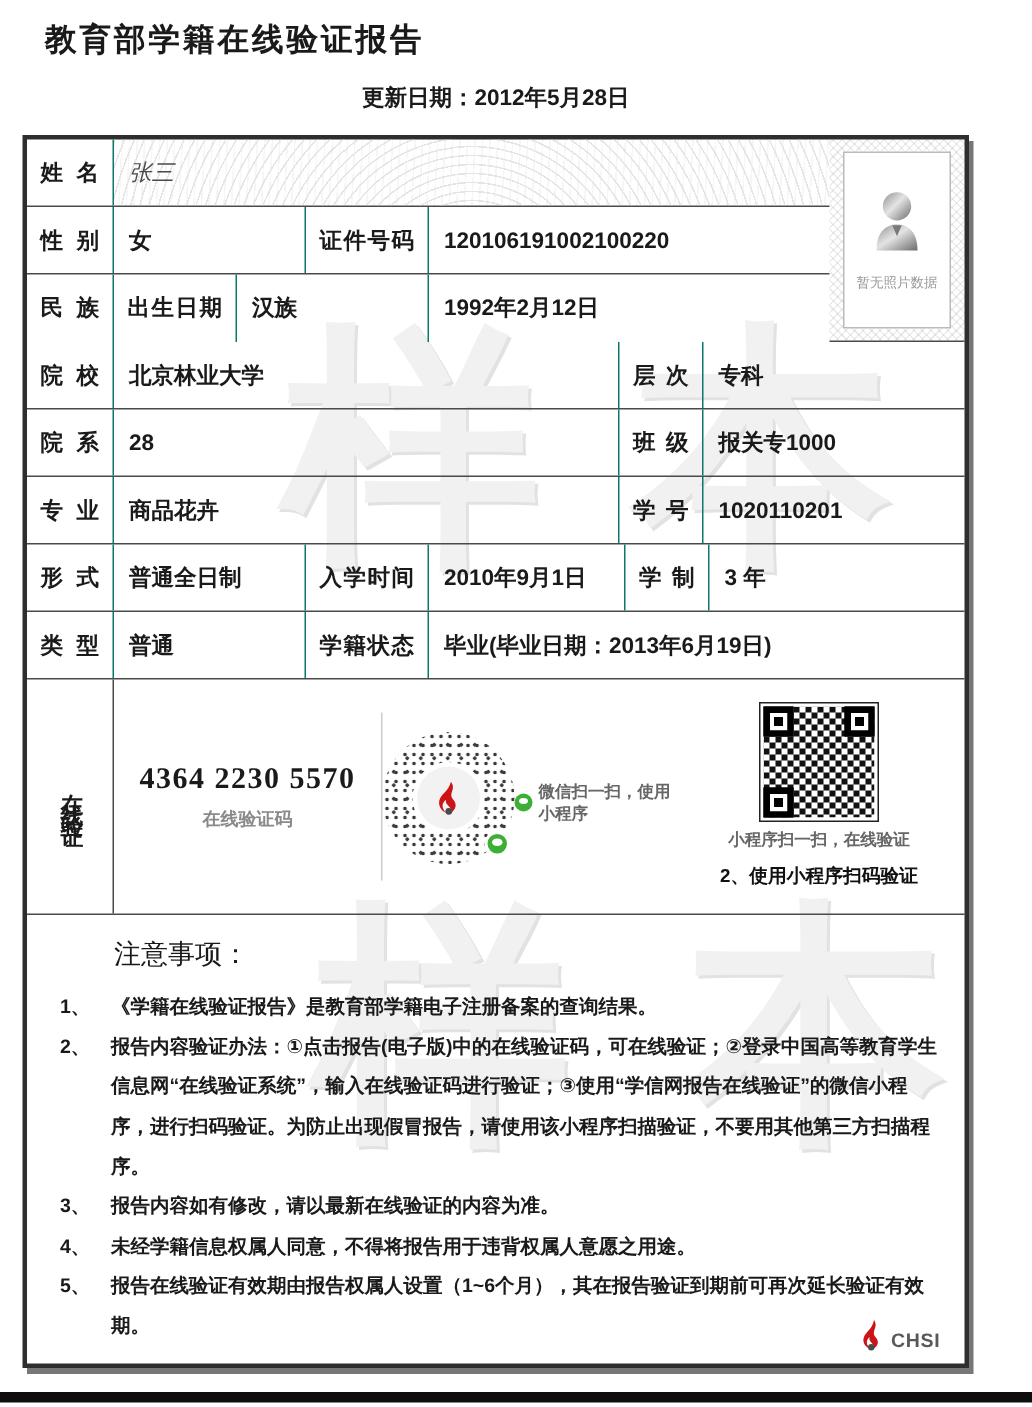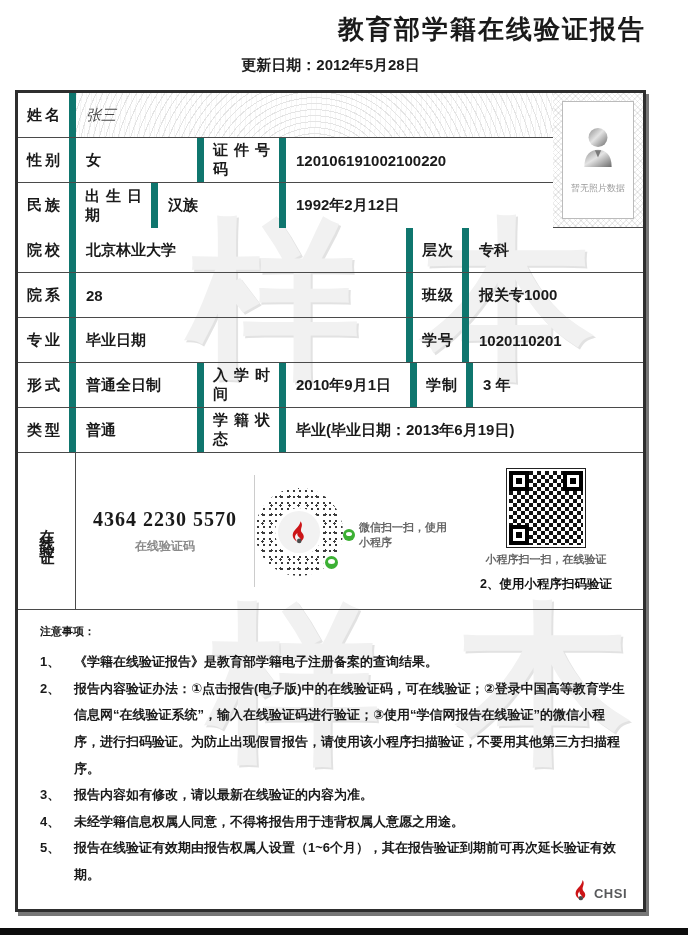--- a/index.html
+++ b/index.html
@@ -1,35 +1,35 @@
 <!DOCTYPE html>
 <html><head>
 <meta charset="utf-8">
 <style>
   * { margin:0; padding:0; box-sizing:border-box; }
   html,body { width:688px; background:#fff; font-family:"Liberation Sans","DejaVu Sans",sans-serif; color:#1a1a1a; }
   body { position:relative; height:938px; overflow:hidden; }
 
-  .title { position:absolute; top:12px; left:15px; width:631px; text-align:right;
-           font-size:26px; font-weight:bold; letter-spacing:2px; }
+  .title { position:absolute; top:12px; left:30px; width:631px; text-align:left;
+           font-size:21px; font-weight:bold; letter-spacing:2px; }
   .update { position:absolute; top:56px; left:15px; width:631px; text-align:center;
             font-size:15px; font-weight:bold; }
 
   .doc-table { position:absolute; top:90px; left:15px; width:631px; height:822px;
                border:3px solid #2e2e2e; background:#fff; box-shadow:3px 4px 0 rgba(95,95,95,.85);
                display:flex; flex-direction:column; }
 
   .watermark { position:absolute; display:flex; z-index:1; pointer-events:none;
                font-weight:bold; font-size:172px; color:#f1f1f1;
                text-shadow:2px 2px 0 #e2e2e2, -1px -1px 0 #ffffff; line-height:1; }
   .wm1 { top:120px; left:170px; gap:62px; }
   .wm2 { top:505px; left:190px; gap:78px; }
 
   .row { display:flex; height:45px; border-bottom:1px solid #4a4a4a; position:relative; z-index:2; }
-  .c { display:flex; align-items:center; border-right:7px solid #0f766e; height:100%; position:relative; }
+  .c { display:flex; align-items:center; border-right:1px solid #0f766e; height:100%; position:relative; }
   .c:last-child { border-right:none; }
   .lab { justify-content:center; font-weight:bold; font-size:15px; }
   .lab span { display:block; width:100%; text-align:justify; text-align-last:justify; padding:0 9px; }
   .val { padding-left:10px; font-weight:bold; font-size:15px; }
   .w58 { width:58px; flex:none; } .w128 { width:128px; flex:none; } .w82 { width:82px; flex:none; }
   .w56 { width:56px; flex:none; } .w174 { width:174px; flex:none; } .w131 { width:131px; flex:none; }
   .fx { flex:1; }
 
   .topblock { display:flex; position:relative; z-index:2; }
   .leftrows { flex:1; display:flex; flex-direction:column; }
@@ -81,21 +81,21 @@
   .qr { width:78px; height:78px; position:relative; border:2px solid #fff; outline:1px solid #222; flex:none;
     background-image:
       repeating-conic-gradient(#111 0 25%, #fff 0 50%),
       repeating-conic-gradient(rgba(255,255,255,.9) 0 25%, transparent 0 50%);
     background-size:8px 8px, 14px 14px; }
   .qr .f { position:absolute; width:20px; height:20px; border:4px solid #000; background:#000;
            box-shadow:inset 0 0 0 3px #fff; }
   .qr .f1 { left:0; top:0; } .qr .f2 { right:0; top:0; } .qr .f3 { left:0; bottom:0; }
 
   .notes { flex:1; position:relative; z-index:2; padding:14px 18px 8px 22px; }
-  .notes-heading { font-size:11px; font-weight:bold; margin-bottom:10px; }
+  .notes-heading { font-size:18px; font-weight:normal; margin-bottom:10px;margin-left:36px; }
   .nitem { display:flex; font-size:13px; font-weight:bold; line-height:2.05; }
   .nitem .num { width:34px; flex:none; }
   .nitem .txt { flex:1; }
 
   .chsi { position:absolute; right:16px; bottom:8px; display:flex; align-items:flex-end; gap:3px; }
   .chsi-text { font-size:13px; font-weight:bold; color:#58595b; letter-spacing:.5px; }
 
   .bottombar { position:absolute; left:0; top:928px; width:688px; height:7px; background:#0d0d0d; }
 </style>
 </head>
@@ -184,21 +184,21 @@
     <div class="c val fx">28</div>
     <div class="c lab w56">
         <span>班级</span>
       </div>
     <div class="c val w174">报关专1000</div>
   </div>
   <div class="row">
     <div class="c lab w58">
         <span>专业</span>
       </div>
-    <div class="c val fx">毕业日期</div>
+    <div class="c val fx">商品花卉</div>
     <div class="c lab w56">
         <span>学号</span>
       </div>
     <div class="c val w174">1020110201</div>
   </div>
 
   <div class="row">
     <div class="c lab w58">
         <span>形式</span>
       </div>

